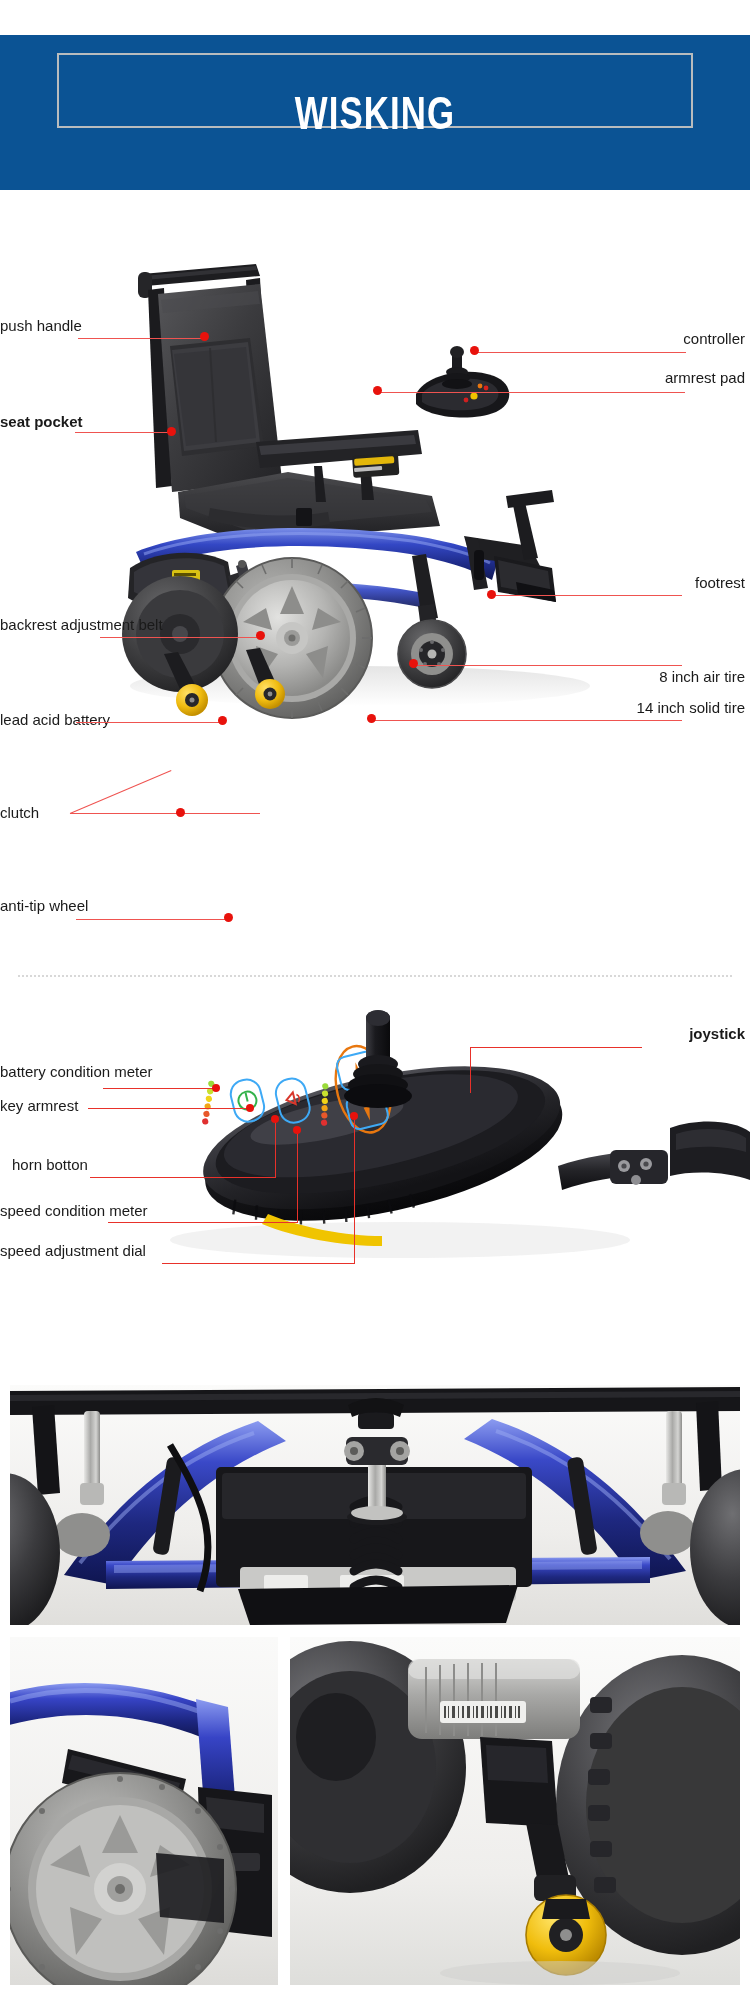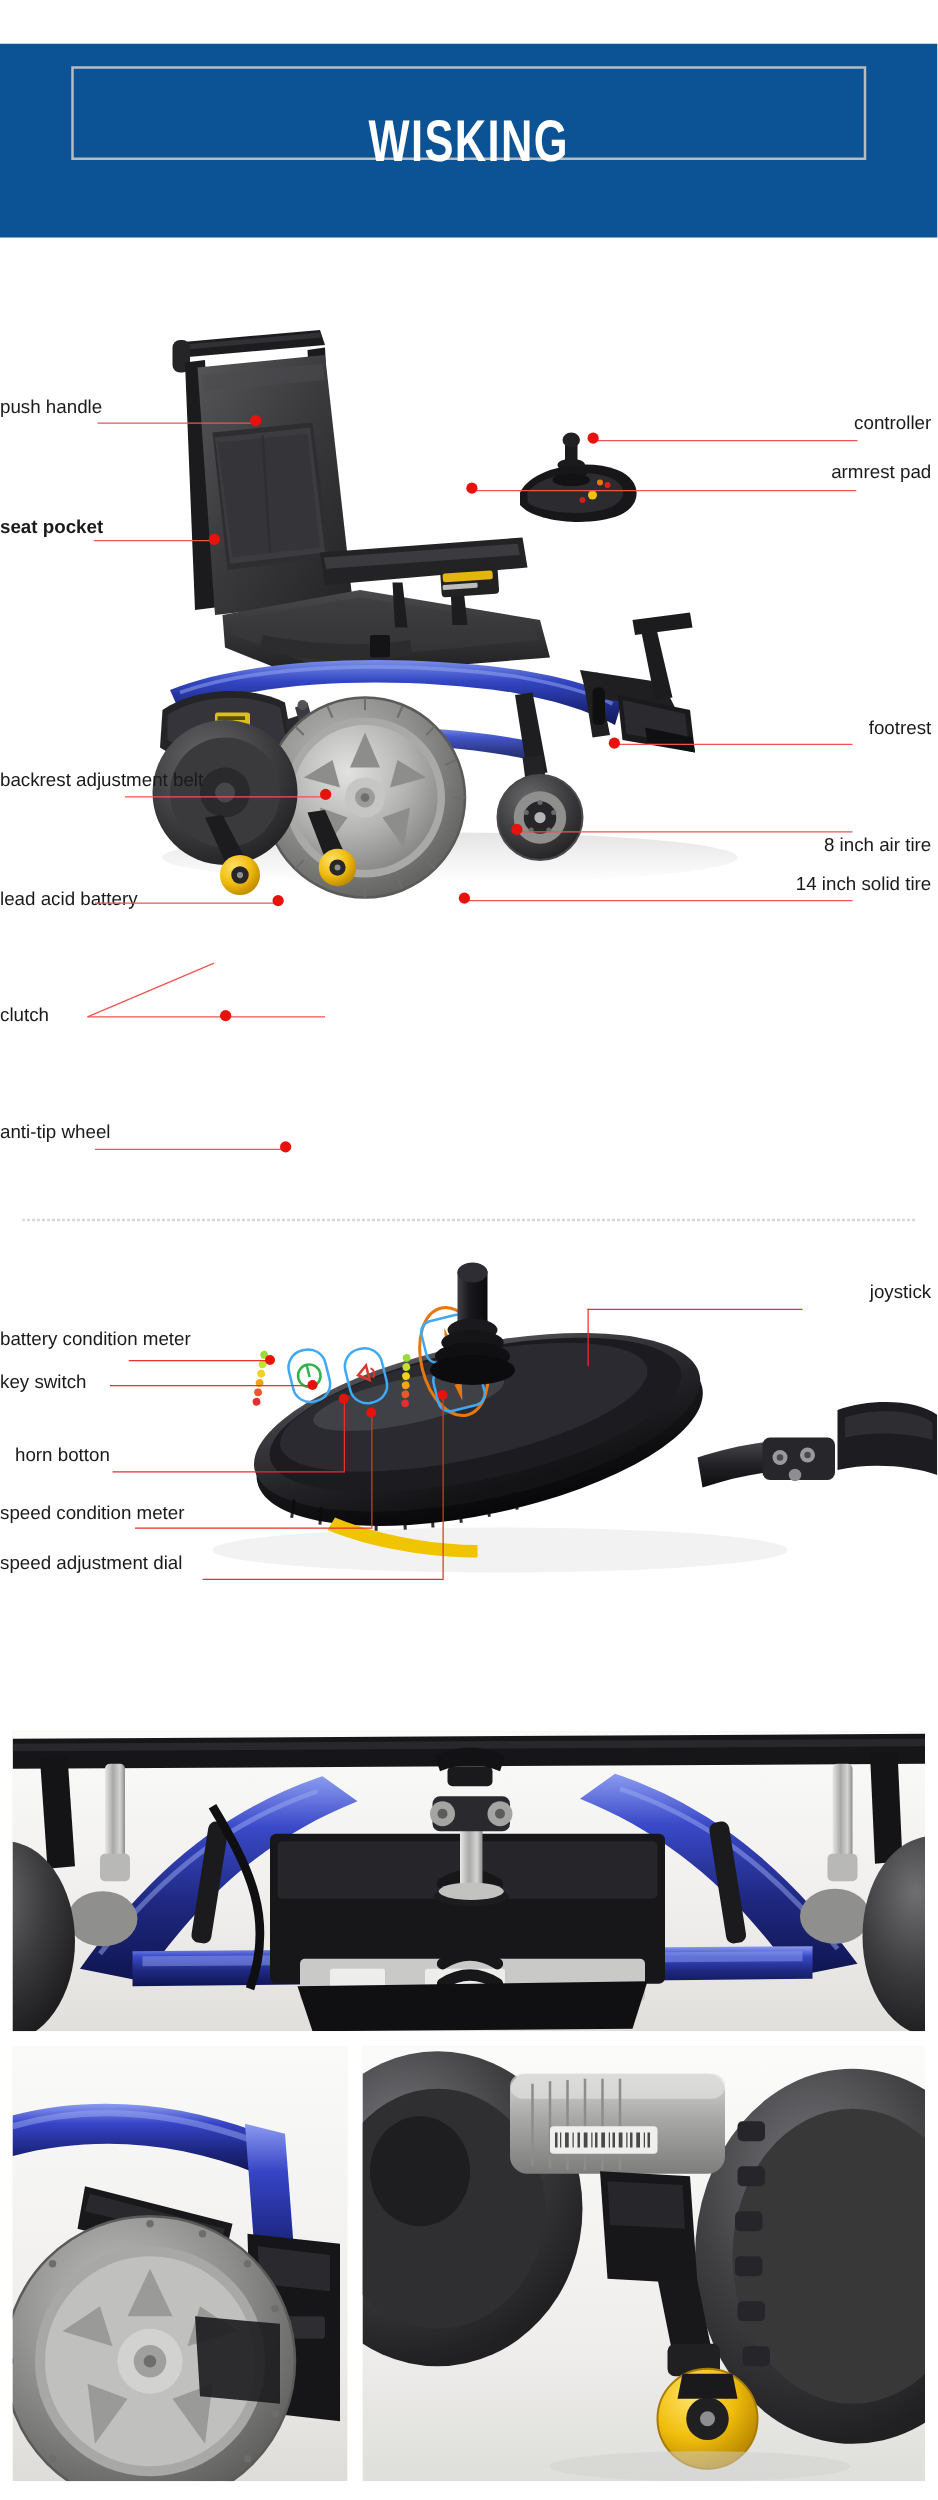--- a/index.html
+++ b/index.html
@@ -429,29 +429,29 @@
         <circle cx="496" cy="164" r="2.6" fill="#4a4a4e"></circle>
       <circle cx="486" cy="180" r="5" fill="#8e8e92"></circle>
 
       <path d="M520 128 C548 118 584 120 600 132 L600 180 C578 172 544 170 520 176 Z" fill="#1d1d21"></path>
       <path d="M526 134 C550 126 582 128 596 138 L596 152 C576 146 548 145 526 150 Z" fill="#34343a" opacity=".7"></path>
 
       <path d="M118 214 C152 228 196 236 232 236 L232 246 C192 246 146 238 112 224 Z" fill="#f0c400"></path>
     </svg>
   </div>
 
-  <span class="lbl r" style="right:5px; top:1026px;">joystick</span>
+  <span class="lbl r" style="right:5px; top:1026px;font-weight:bold;">joystick</span>
   <div class="leader strong" style="left:470px; top:1047px; width:172px;"></div>
   <div class="vline" style="left:470px; top:1047px; height:46px;"></div>
 
   <span class="lbl" style="left:0px; top:1064px;">battery condition meter</span>
   <div class="leader strong" style="left:103px; top:1088px; width:114px;"></div>
   <div class="dot sm" style="left:212px; top:1084px;"></div>
 
-  <span class="lbl" style="left:0px; top:1098px;">key switch</span>
+  <span class="lbl" style="left:0px; top:1098px;">key armrest</span>
   <div class="leader strong" style="left:88px; top:1108px; width:163px;"></div>
   <div class="dot sm" style="left:246px; top:1104px;"></div>
 
   <span class="lbl" style="left:12px; top:1157px;">horn botton</span>
   <div class="leader strong" style="left:90px; top:1177px; width:186px;"></div>
   <div class="vline" style="left:275px; top:1119px; height:58px;"></div>
   <div class="dot sm" style="left:271px; top:1115px;"></div>
 
   <span class="lbl" style="left:0px; top:1203px;">speed condition meter</span>
   <div class="leader strong" style="left:108px; top:1222px; width:190px;"></div>

